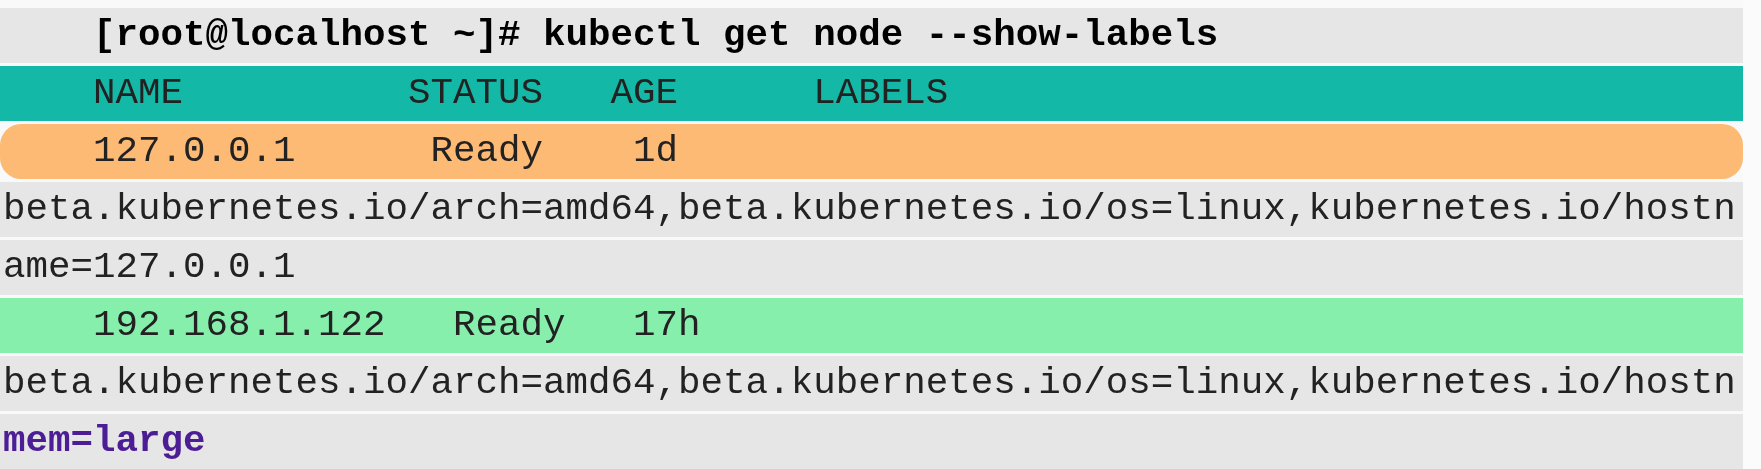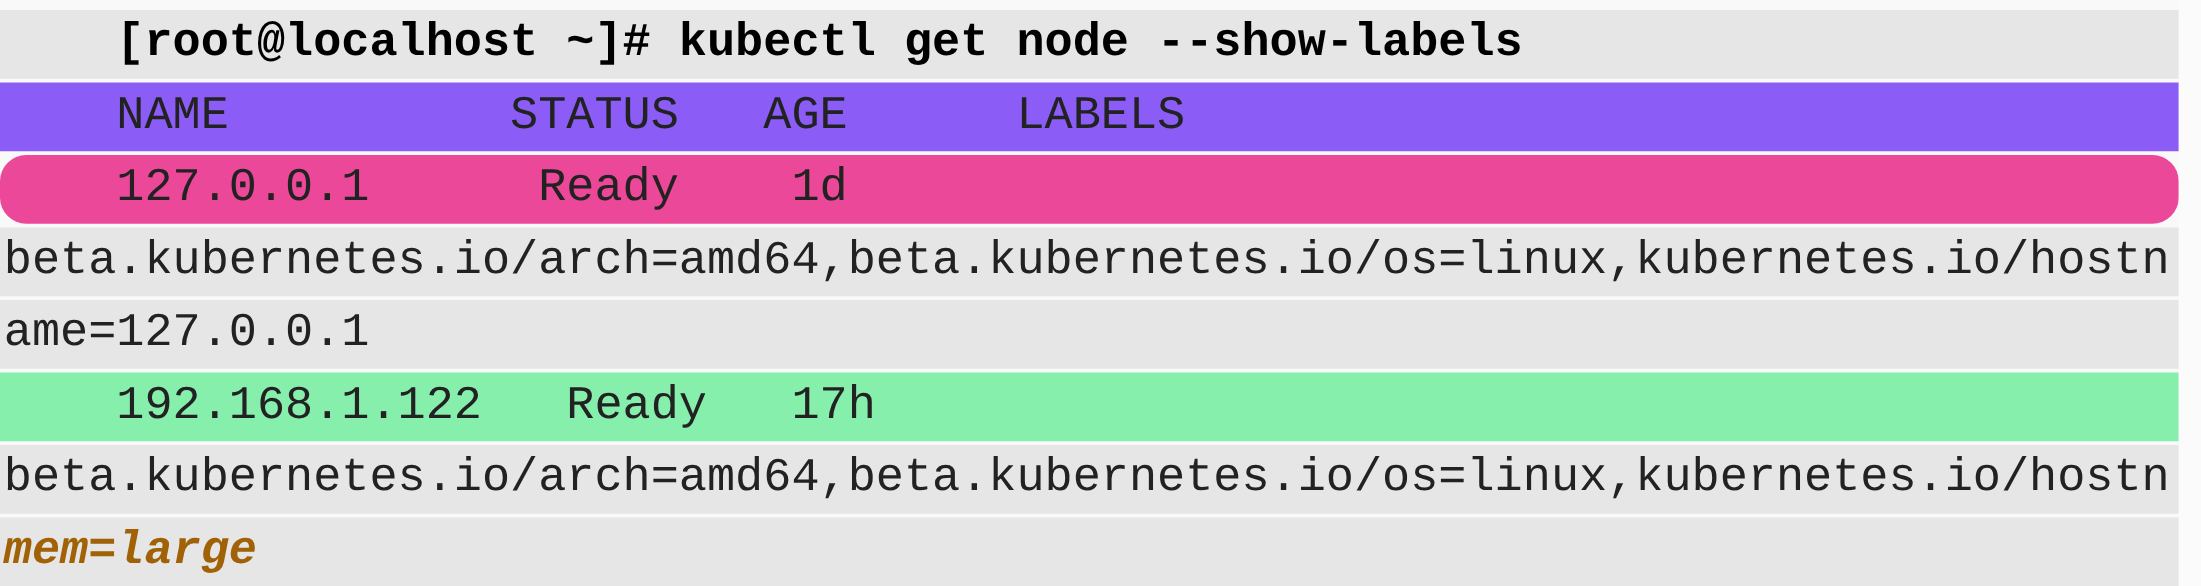--- a/index.html
+++ b/index.html
@@ -39,21 +39,21 @@
   .code-line .seg-normal {
     font-weight: normal;
   }
 </style>
 </head>
 <body>
 
 <div class="page" style="background: rgb(249, 249, 249);">
   <div id="terminal-lines" style="display: flex; flex-direction: column; gap: 3px;">
       <div class="code-line" style="background: rgb(230, 230, 230);"><span class="seg-bold" style="color: rgb(0, 0, 0);">    [root@localhost ~]# kubectl get node --show-labels</span></div>
-      <div class="code-line" style="background: #8b5cf6; align-items: flex-end;"><span class="seg-normal" style="color: rgb(34, 34, 34);">    NAME          STATUS   AGE      LABELS</span></div>
-      <div class="code-line" style="background: #ec4899; border-radius: 21px;"><span class="seg-normal" style="color: rgb(34, 34, 34);">    127.0.0.1      Ready    1d</span></div>
+      <div class="code-line" style="background: #14b8a6; align-items: flex-end;"><span class="seg-normal" style="color: rgb(34, 34, 34);">    NAME          STATUS   AGE      LABELS</span></div>
+      <div class="code-line" style="background: #fdba74; border-radius: 21px;"><span class="seg-normal" style="color: rgb(34, 34, 34);">    127.0.0.1      Ready    1d</span></div>
       <div class="code-line" style="background: rgb(230, 230, 230);"><span class="seg-normal" style="color: rgb(34, 34, 34);">beta.kubernetes.io/arch=amd64,beta.kubernetes.io/os=linux,kubernetes.io/hostn</span></div>
       <div class="code-line" style="background: rgb(230, 230, 230);"><span class="seg-normal" style="color: rgb(34, 34, 34); text-align: right;">ame=127.0.0.1</span></div>
       <div class="code-line" style="background: #86efac;"><span class="seg-normal" style="color: rgb(34, 34, 34);">    192.168.1.122   Ready   17h</span></div>
       <div class="code-line" style="background: rgb(230, 230, 230);"><span class="seg-normal" style="color: rgb(34, 34, 34);">beta.kubernetes.io/arch=amd64,beta.kubernetes.io/os=linux,kubernetes.io/hostn</span></div>
-      <div class="code-line" style="background: rgb(230, 230, 230);"><span class="seg-bold" style="color: #a16207; font-style: italic;">mem=large</span></div>
+      <div class="code-line" style="background: rgb(230, 230, 230);"><span class="seg-bold" style="color: #4c1d95;">mem=large</span></div>
     </div>
 </div>
 
 </body></html>

